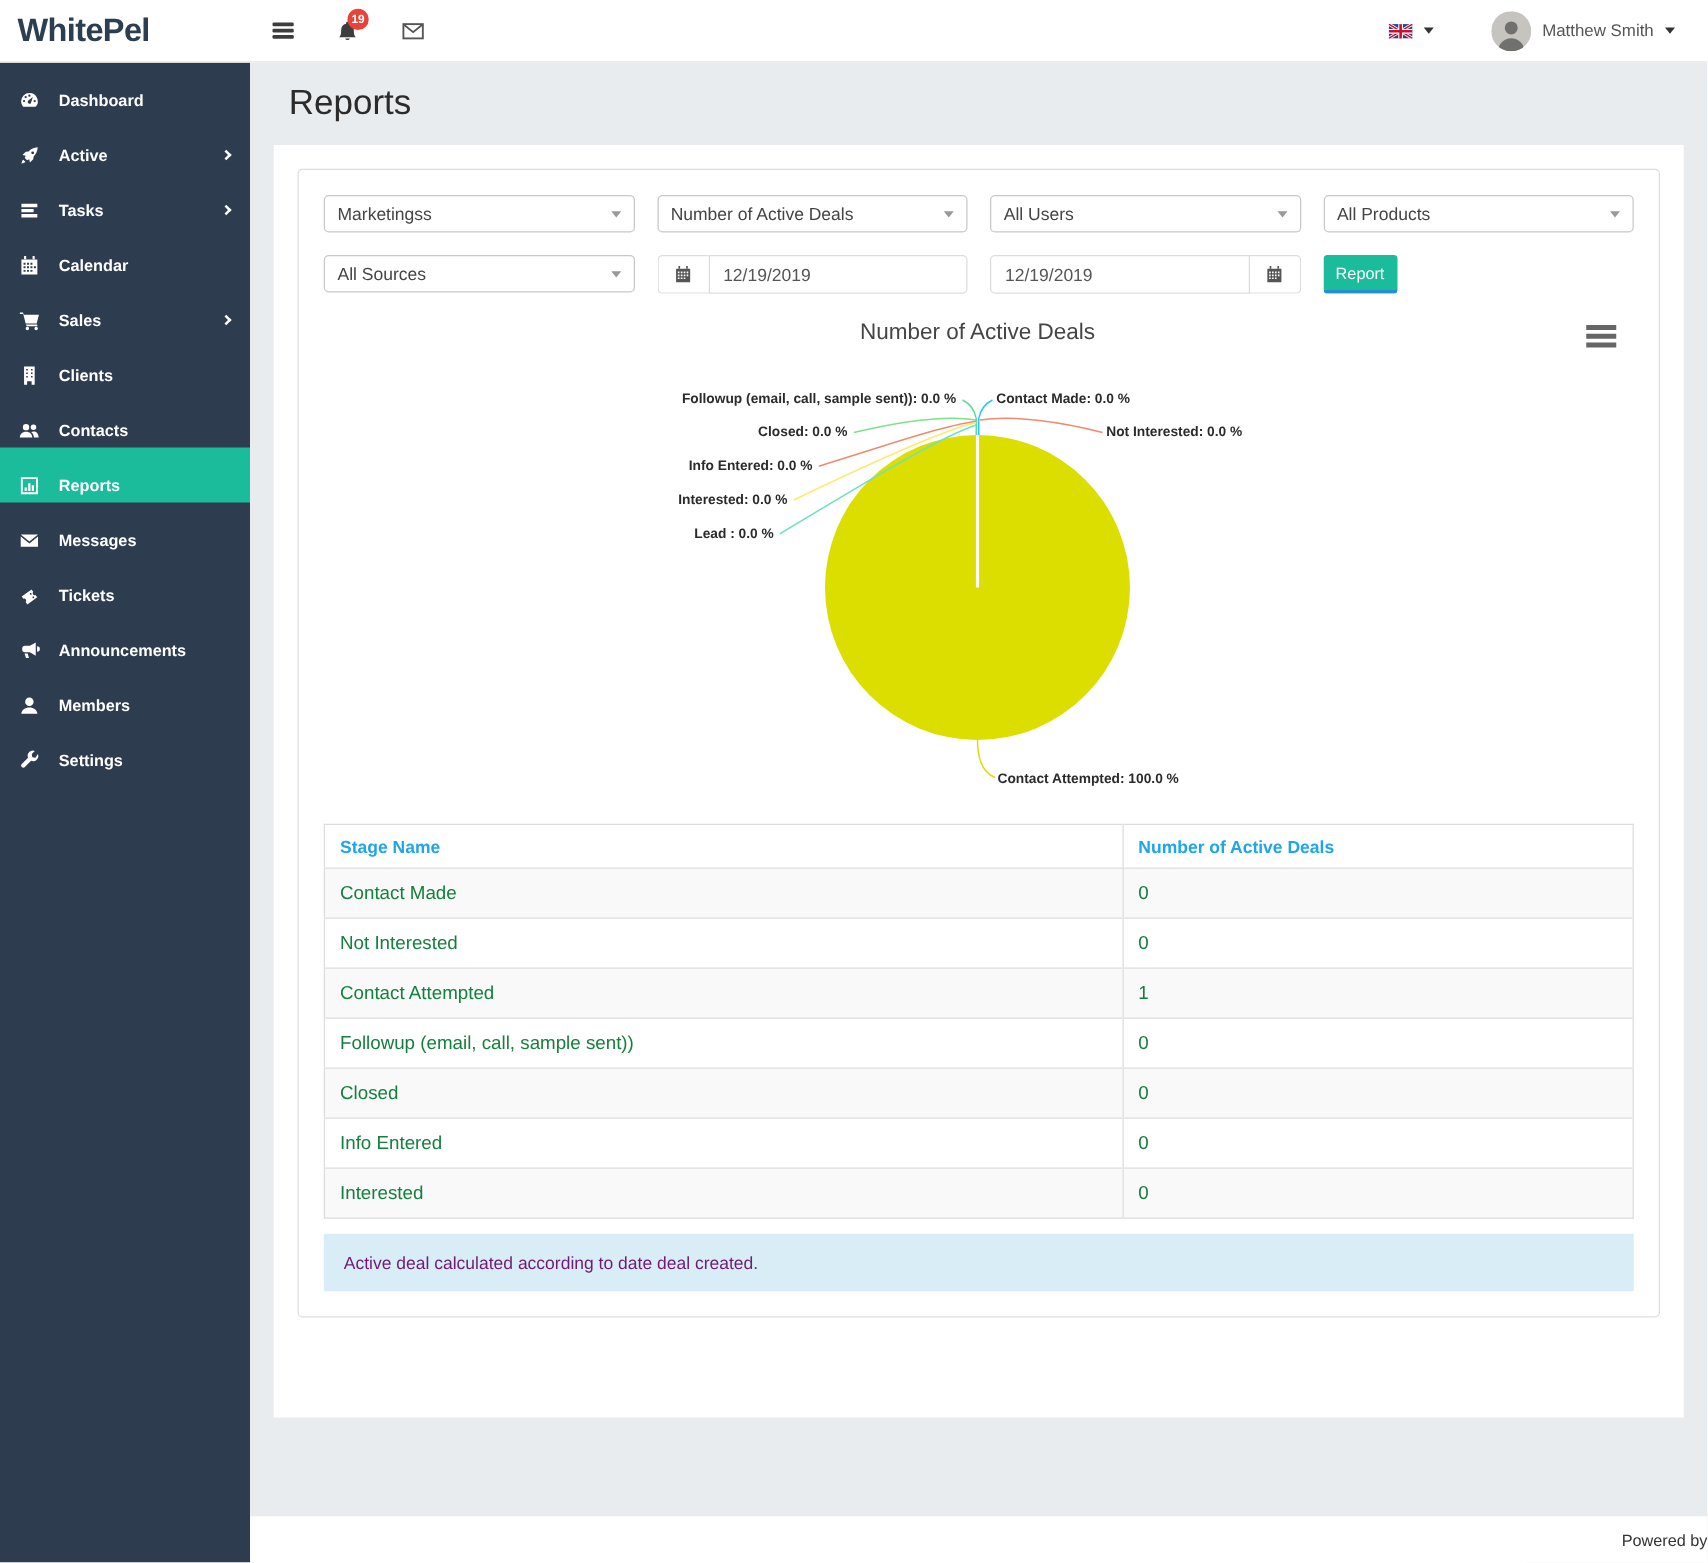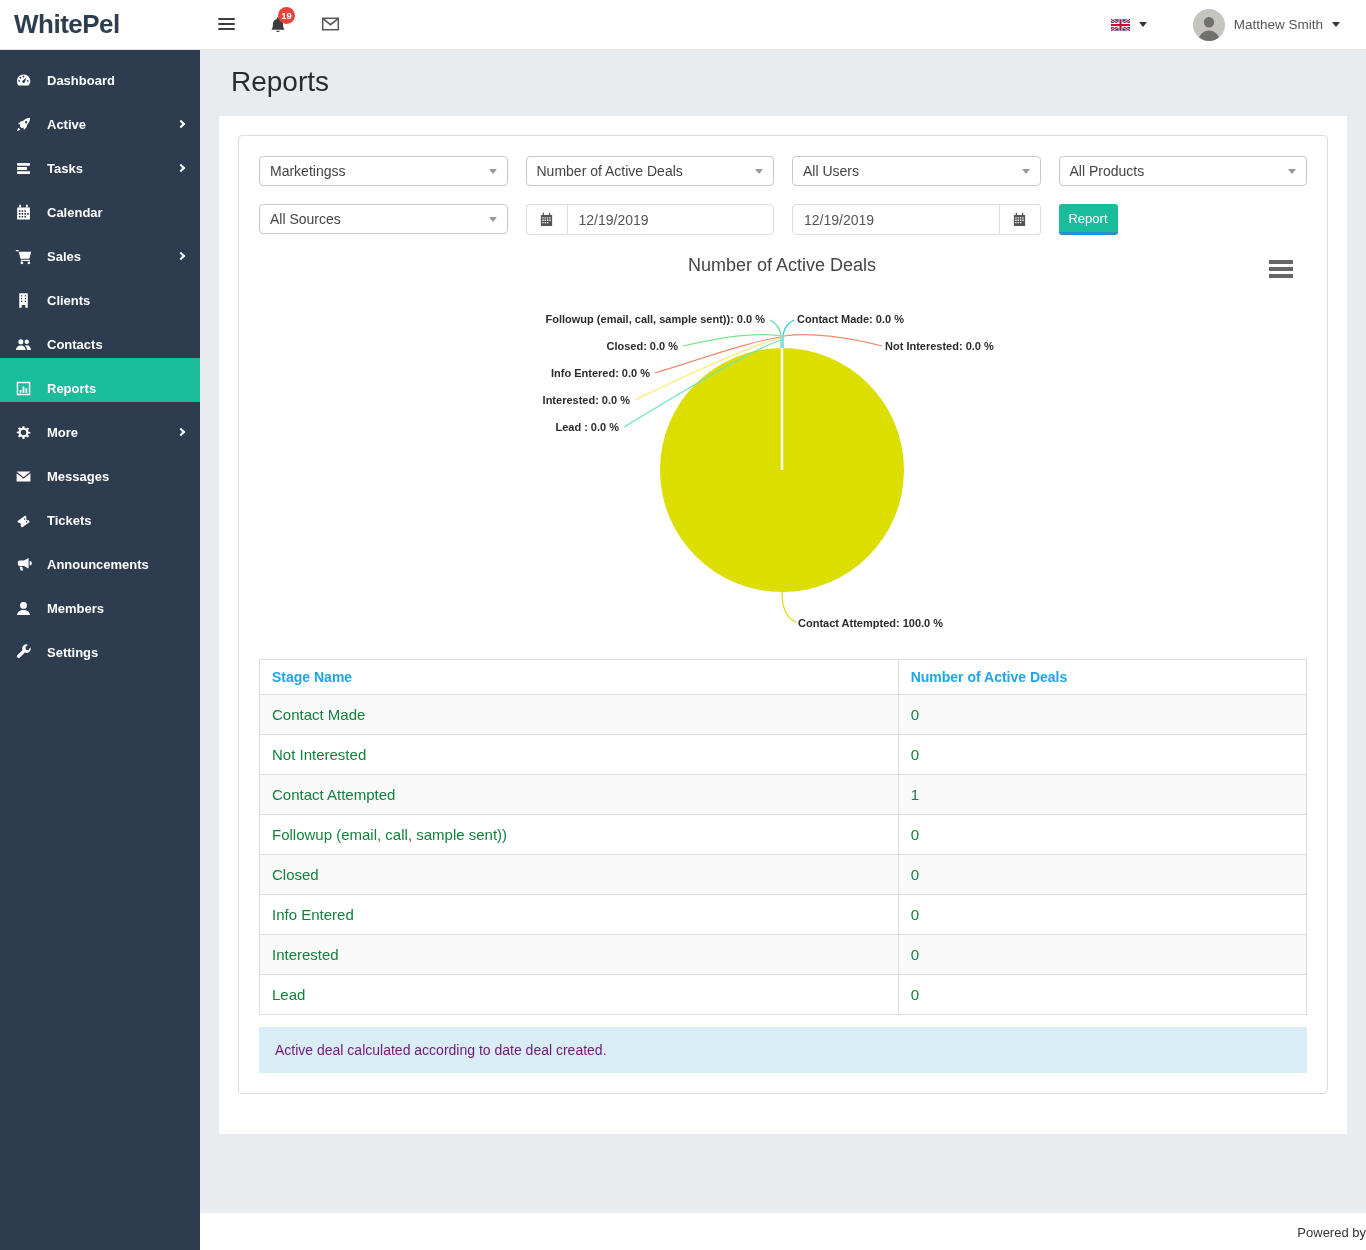--- a/index.html
+++ b/index.html
@@ -2,21 +2,21 @@
 <html><head>
 <meta charset="utf-8">
 <style>
   * { box-sizing: border-box; margin: 0; padding: 0; }
   html,body { width:1366px; height:1250px; font-family:"Liberation Sans", sans-serif; background:#fff; position:relative; overflow:hidden; }
 
   
   .navbar { position:absolute; top:0; left:0; width:1366px; height:50px; background:#fff;
             border-bottom:1px solid #e6e6e6; display:flex; align-items:center; z-index:20; }
   .logo { width:200px; padding-left:14px; font-size:26px; font-weight:bold; color:#2c3e50; letter-spacing:-0.5px; cursor:pointer; }
-  .nav-icons { display:flex; align-items:flex-start; gap:34px; padding-left:18px; }
+  .nav-icons { display:flex; align-items:center; gap:34px; padding-left:18px; }
   .hamburger { width:17px; cursor:pointer; }
   .hamburger span { display:block; height:2.4px; background:#3d3d3d; margin:2.6px 0; border-radius:1px; }
   .icon-btn { position:relative; cursor:pointer; color:#3d3d3d; display:flex; align-items:center; }
   .badge { position:absolute; top:-9px; left:9px; min-width:17px; height:17px; border-radius:9px; background:#e8433a;
            color:#fff; font-size:9.5px; font-weight:bold; display:flex; align-items:center; justify-content:center; padding:0 3px; }
   .nav-right { margin-left:auto; display:flex; align-items:center; gap:10px; padding-right:26px; }
   .lang { display:flex; align-items:center; gap:9px; cursor:pointer; margin-right:36px; }
   .caret { width:0; height:0; border-left:4.5px solid transparent; border-right:4.5px solid transparent; border-top:5px solid #333; }
   .user-menu { display:flex; align-items:center; gap:9px; cursor:pointer; }
   .user-name { font-size:13.5px; color:#555; }
@@ -195,29 +195,20 @@
         <svg viewBox="0 0 16 16">
           <path fill-rule="evenodd" d="M1.6 1.6h12.8v12.8H1.6zM3 3v10h10V3z"></path>
           <path d="M4.4 9.4h1.7V12H4.4zM7.1 6.2h1.7V12H7.1zM9.8 7.8h1.7V12H9.8z"></path>
         </svg>
       </span>
     <span>Reports</span>
   </div>
   <div class="side-item">
     <span class="sicon">
         <svg viewBox="0 0 16 16">
-          <path fill-rule="evenodd" d="M14.4 9.1l-1.7-.3c-.1.5-.3.9-.5 1.3l1 1.4-1.3 1.3-1.4-1c-.4.2-.8.4-1.3.5L8.9 14H7.1l-.3-1.7c-.5-.1-.9-.3-1.3-.5l-1.4 1-1.3-1.3 1-1.4c-.2-.4-.4-.8-.5-1.3l-1.7-.3V7.3l1.7-.3c.1-.5.3-.9.5-1.3l-1-1.4 1.3-1.3 1.4 1c.4-.2.8-.4 1.3-.5L7.1 2h1.8l.3 1.7c.5.1.9.3 1.3.5l1.4-1 1.3 1.3-1 1.4c.2.4.4.8.5 1.3l1.7.3zM8 5.4a2.6 2.6 0 1 0 0 5.2 2.6 2.6 0 0 0 0-5.2z"></path>
-        </svg>
-      </span>
-    <span>More</span>
-    <span class="chev"></span>
-  </div>
-  <div class="side-item">
-    <span class="sicon">
-        <svg viewBox="0 0 16 16">
           <path d="M1.5 3.4h13L8 8.6z"></path>
           <path d="M1.5 4.9v7.7h13V4.9L8 10.1z"></path>
         </svg>
       </span>
     <span>Messages</span>
   </div>
   <div class="side-item">
     <span class="sicon">
         <svg viewBox="0 0 16 16">
           <path d="M2.2 8.6l7.4-5.3 1.3 1.8a1.5 1.5 0 0 0 1.7 2.4l1.3 1.8-7.4 5.3-1.3-1.8a1.5 1.5 0 0 0-1.7-2.4zM8.2 6.4l.8 1.1.9-.6-.8-1.1zm1.9 2.6l.8 1.1.9-.6-.8-1.1z" fill-rule="evenodd"></path>
@@ -362,24 +353,20 @@
               <td>0</td>
             </tr>
           <tr>
               <td>Info Entered</td>
               <td>0</td>
             </tr>
           <tr>
               <td>Interested</td>
               <td>0</td>
             </tr>
-          <tr>
-              <td>Lead</td>
-              <td>0</td>
-            </tr>
         </tbody>
       </table>
 
       <div class="alert-info">Active deal calculated according to date deal created.</div>
     </div>
   </div>
 
   <div class="footer">
     <span>Powered by</span>
   </div>

